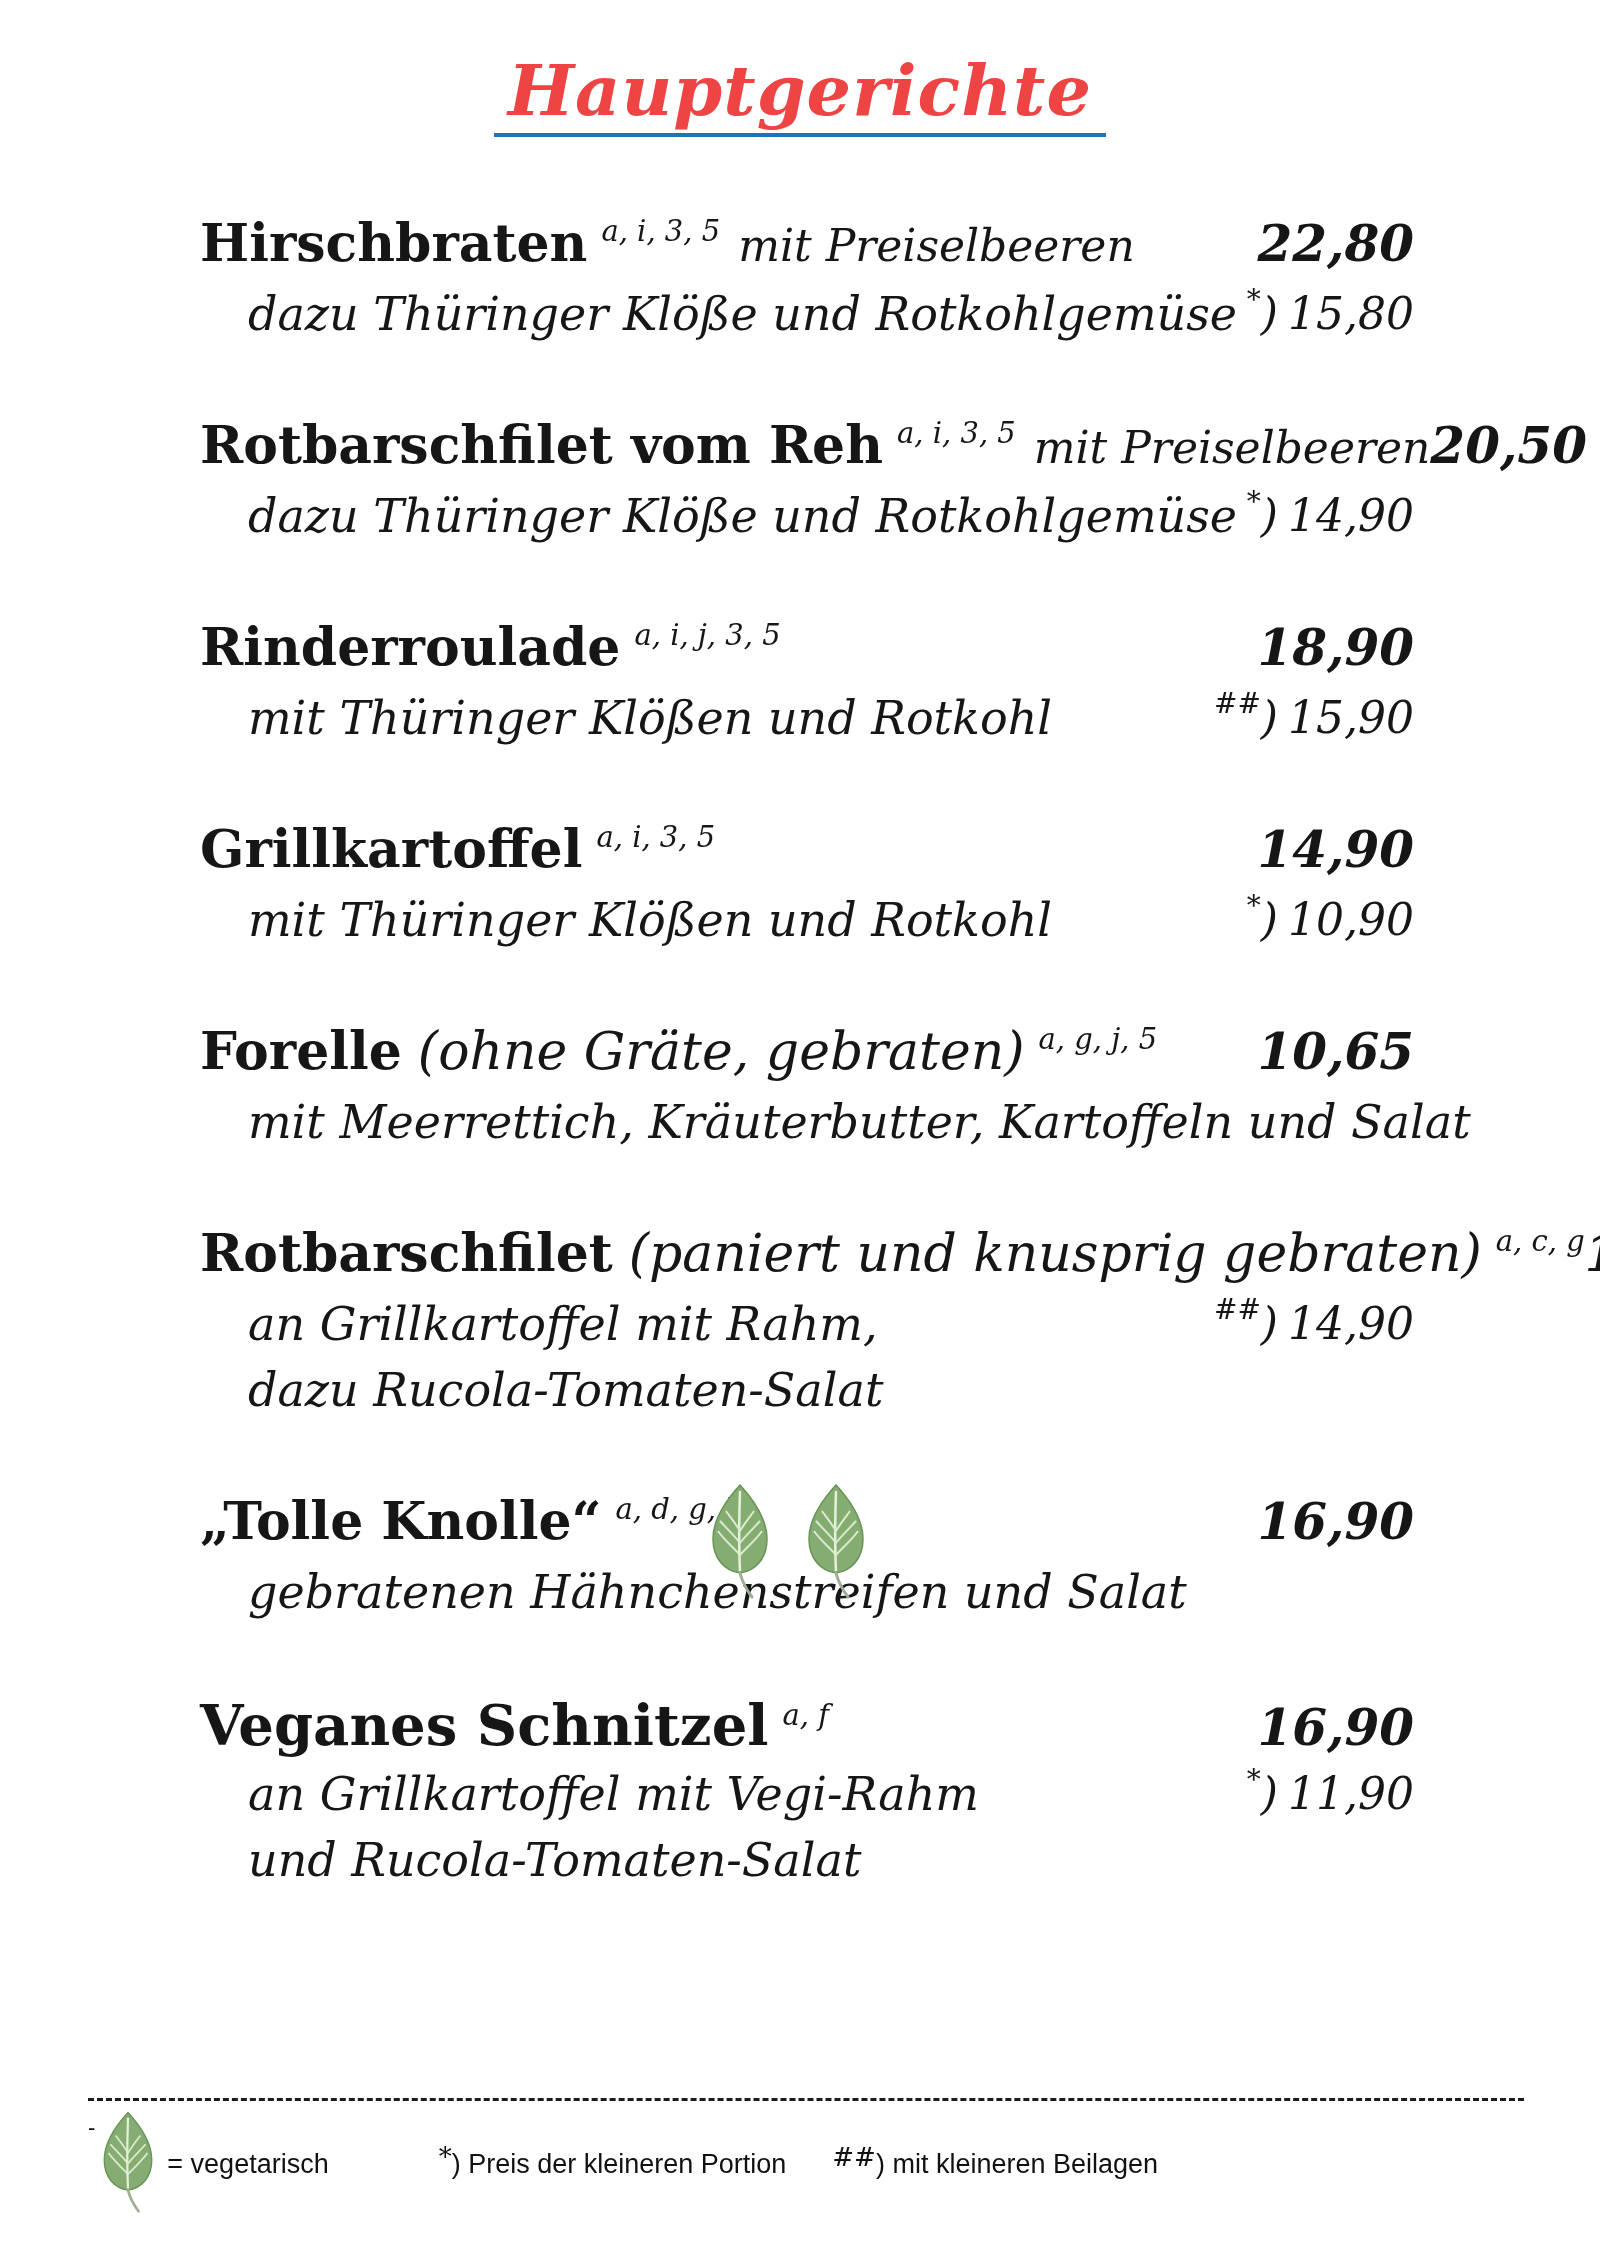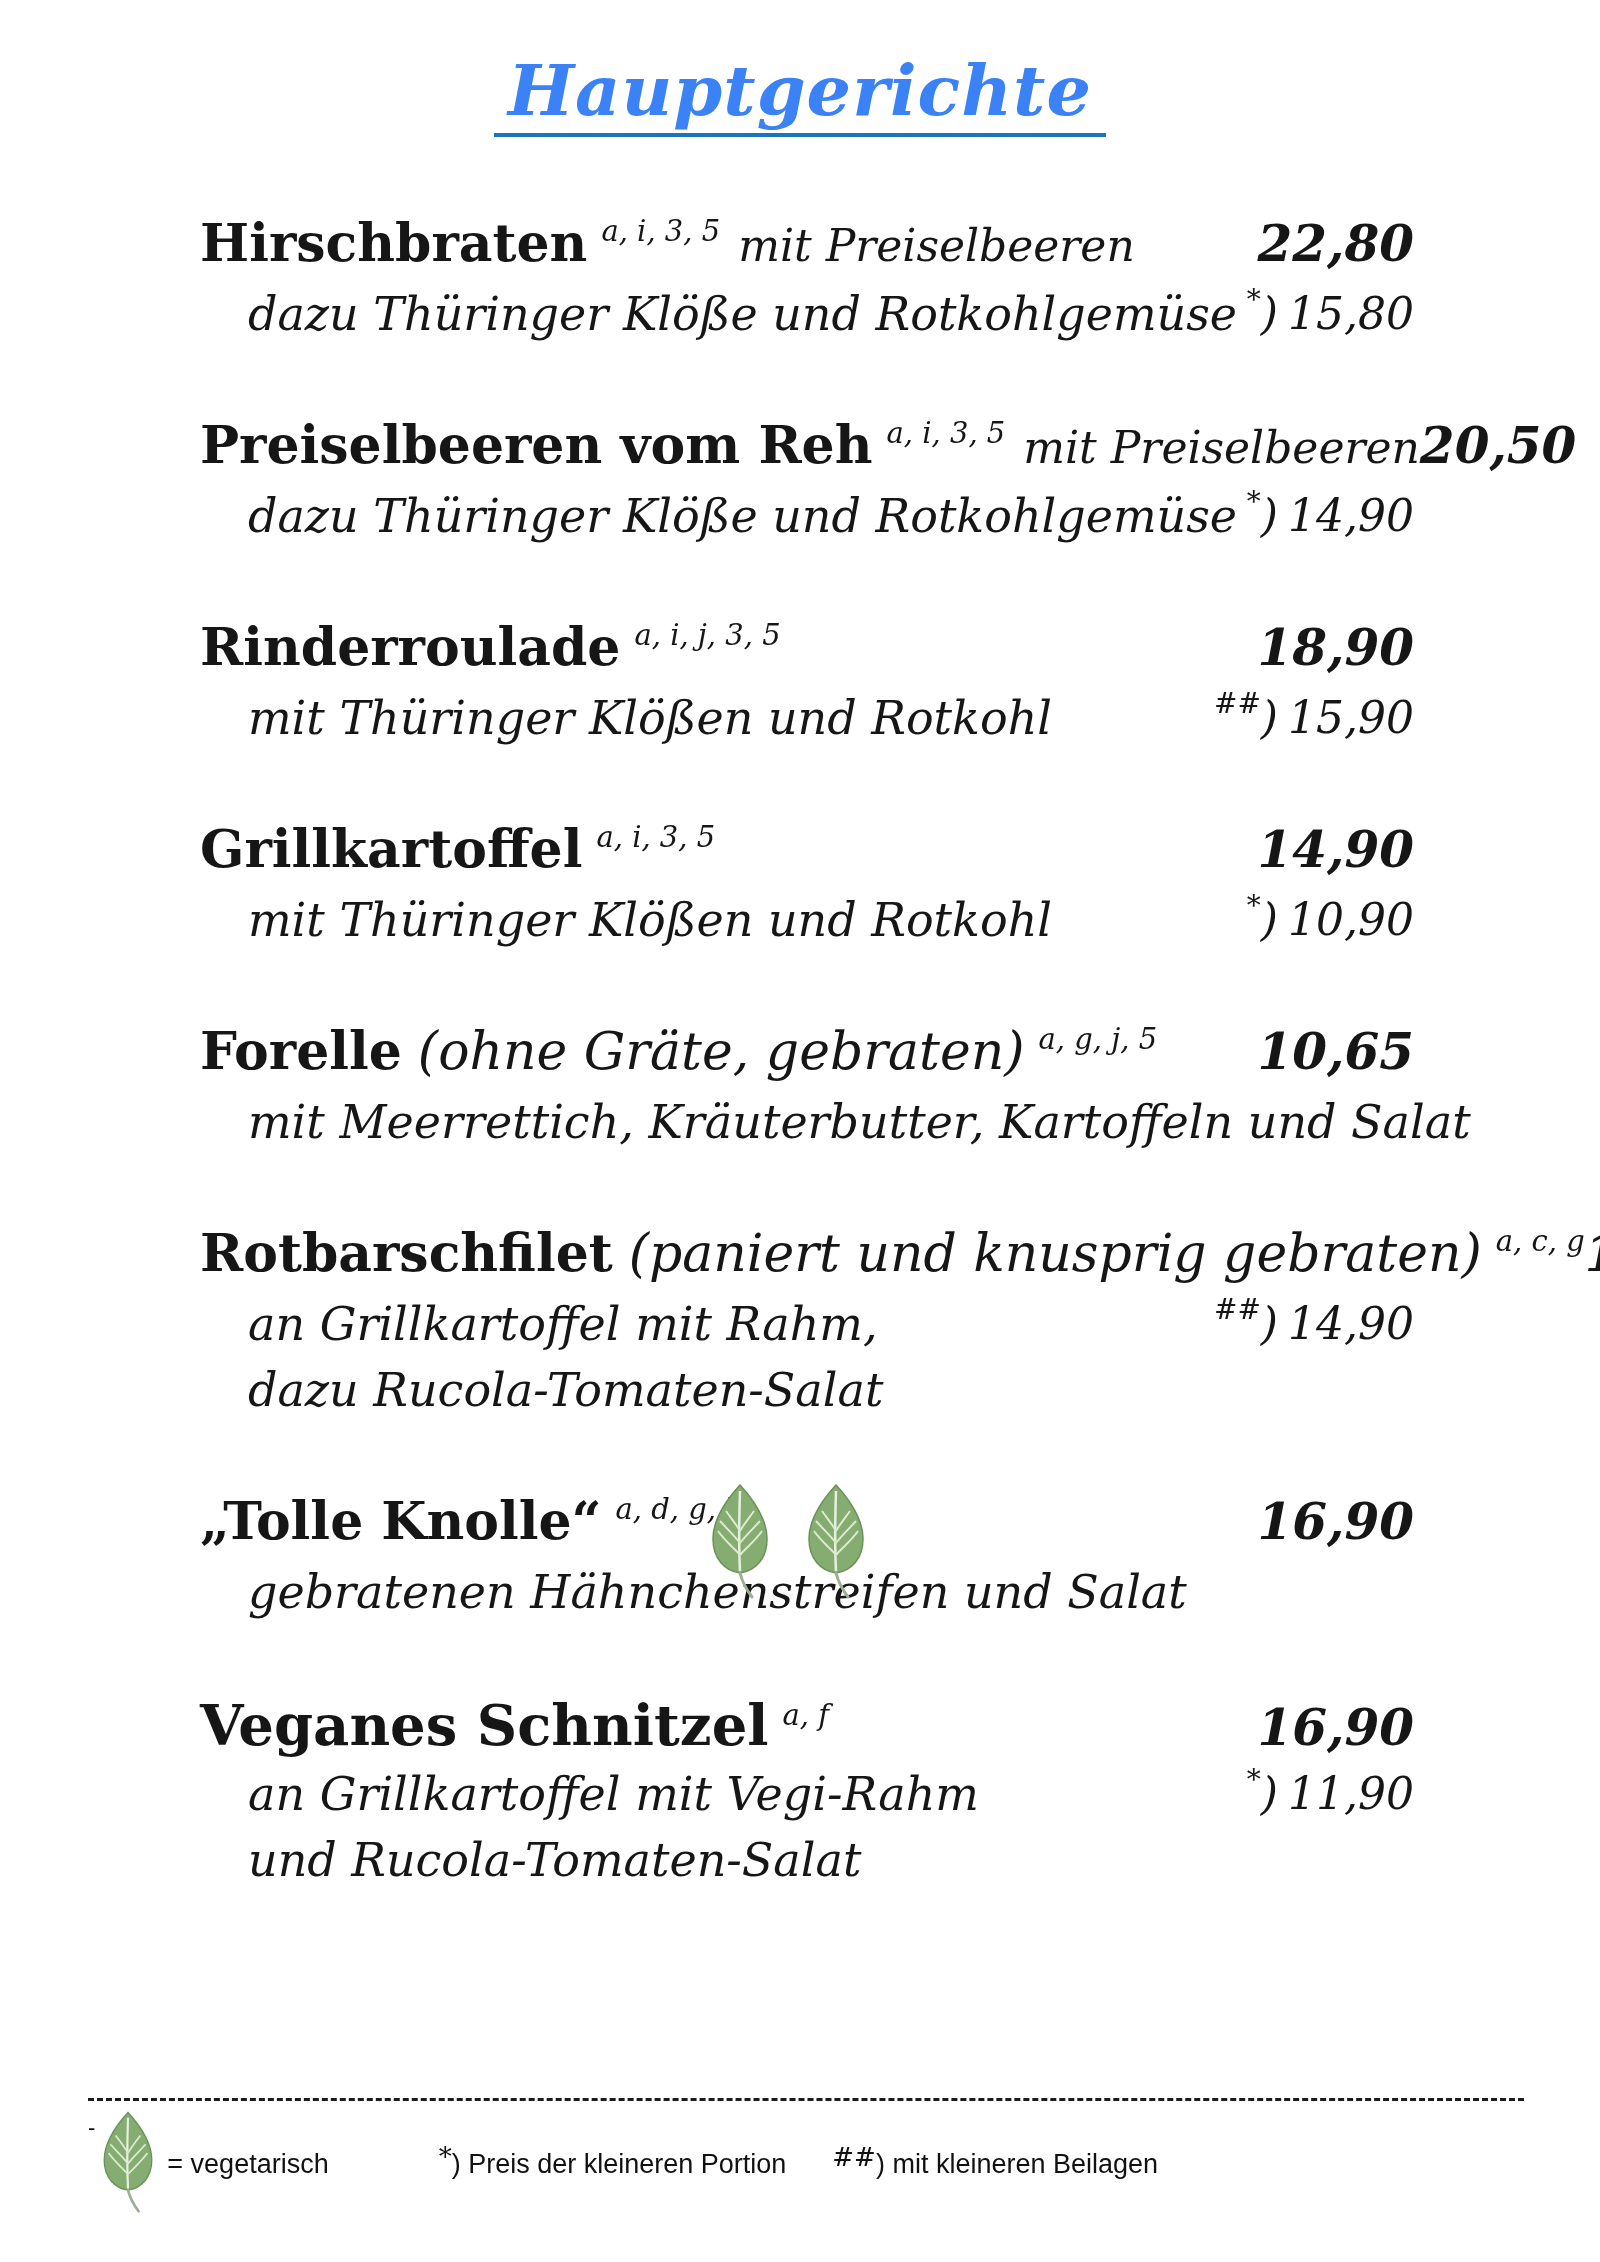--- a/index.html
+++ b/index.html
@@ -148,21 +148,21 @@
   .gap-vegan{margin-left:120px;}
   .gap-portion{margin-left:110px;}
   .gap-sides{margin-left:46px;}
 </style>
 </head>
 <body>
 
 <div class="page">
 
   <div class="title-wrap">
-    <span class="page-title" style="color:#3b82f6;border-color:#1b74bc;">Hauptgerichte</span>
+    <span class="page-title" style="color:#ef4444;border-color:#1b74bc;">Hauptgerichte</span>
   </div>
 
   <div class="menu">
 
     <div class="item">
       <div class="line1">
         <span class="dish-name">Hirschbraten</span>
         <span class="allergens">a, i, 3, 5</span>
         <span class="dish-tail">mit Preiselbeeren</span>
         <span class="spacer"></span>
@@ -170,21 +170,21 @@
       </div>
       <div class="subline">
         <span class="subtext">dazu Thüringer Klöße und Rotkohlgemüse</span>
         <span class="spacer"></span>
         <span class="price-small"><sup>*</sup><span>)</span><span class="pval">15,80</span></span>
       </div>
     </div>
 
     <div class="item">
       <div class="line1">
-        <span class="dish-name">Preiselbeeren vom Reh</span>
+        <span class="dish-name">Rotbarschfilet vom Reh</span>
         <span class="allergens">a, i, 3, 5</span>
         <span class="dish-tail">mit Preiselbeeren</span>
         <span class="spacer"></span>
         <span class="price-main">20,50</span>
       </div>
       <div class="subline">
         <span class="subtext">dazu Thüringer Klöße und Rotkohlgemüse</span>
         <span class="spacer"></span>
         <span class="price-small"><sup>*</sup><span>)</span><span class="pval">14,90</span></span>
       </div>

